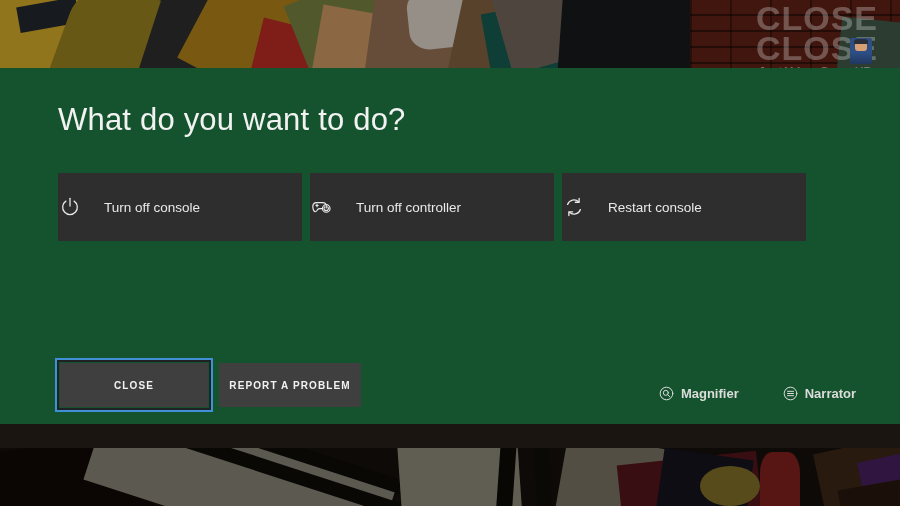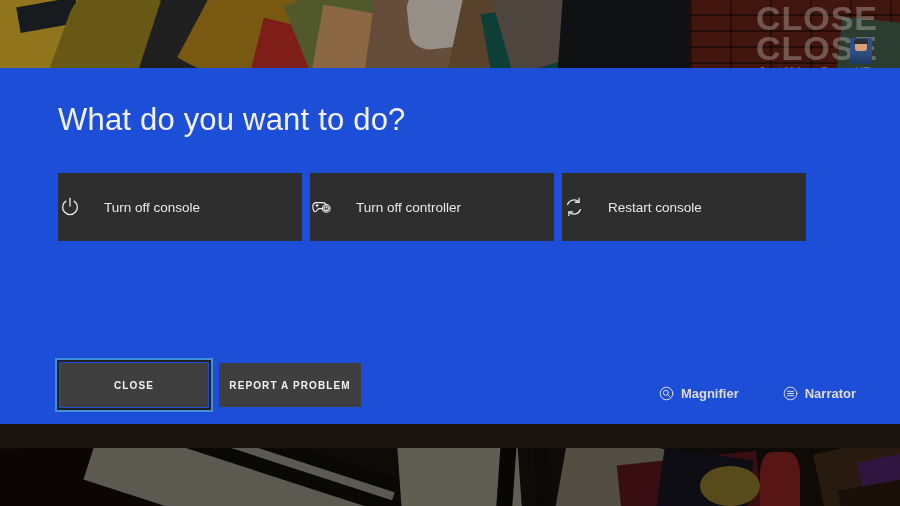--- a/index.html
+++ b/index.html
@@ -68,21 +68,21 @@
   .gamertag { position:absolute; right:28px; top:38px; display:flex; align-items:flex-end; gap:0;
               color:rgba(225,225,225,.42); font-size:13px;flex-direction:column; }
   .gt-avatar { width:22px; height:26px; background:linear-gradient(180deg,#2e4f86 0%,#2e4f86 55%,#20375e 100%);
                border-radius:2px; position:relative; }
   .gt-avatar::before { content:""; position:absolute; left:5px; top:3px; width:12px; height:10px;
                background:#d9a074; border-radius:3px; }
   .gt-avatar::after { content:""; position:absolute; left:4px; top:1px; width:14px; height:5px;
                background:#2a2f3a; border-radius:3px 3px 0 0; }
 
   
-  .overlay { position:absolute; left:0; top:68px; width:900px; height:356px; background:#1d4ed8; }
+  .overlay { position:absolute; left:0; top:68px; width:900px; height:356px; background:#14532d; }
 
   .title { position:absolute; left:58px; top:34px; font-size:31px; font-weight:400; color:#f2f2f2;
            letter-spacing:.2px; }
 
   
   .tiles { position:absolute; left:58px; top:105px; width:790px; }
   .tile-row { display:flex; gap:8px; margin-bottom:8px; }
   .tile { width:244px; height:68px; background:#2e2e2e; display:flex; align-items:center;
           gap:22px; cursor:pointer; }
   .tile .ic { width:24px; height:24px; flex:0 0 24px; display:flex; align-items:center; justify-content:center; }

